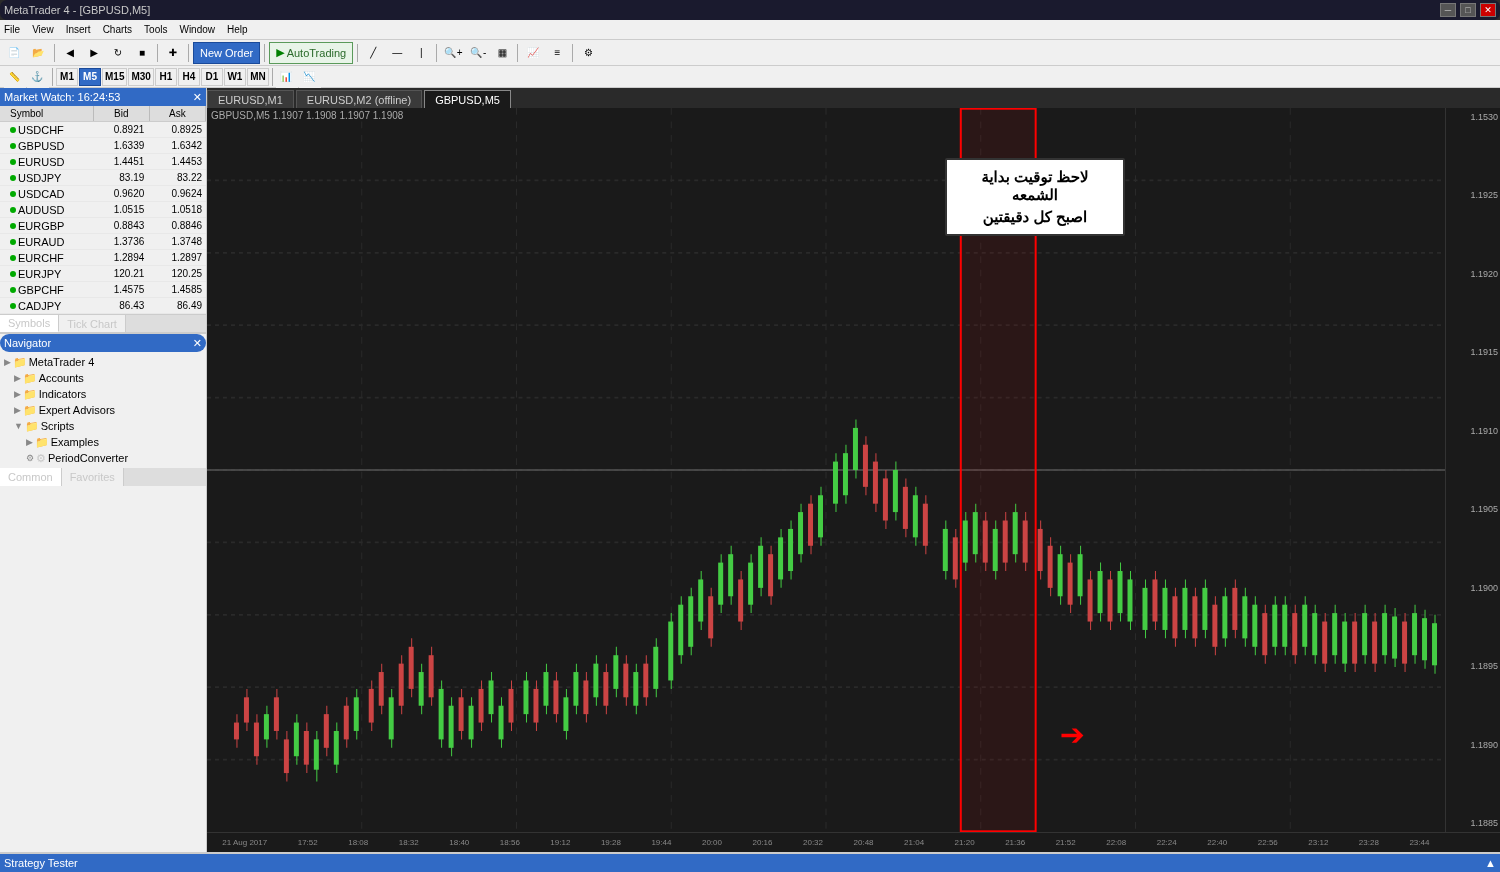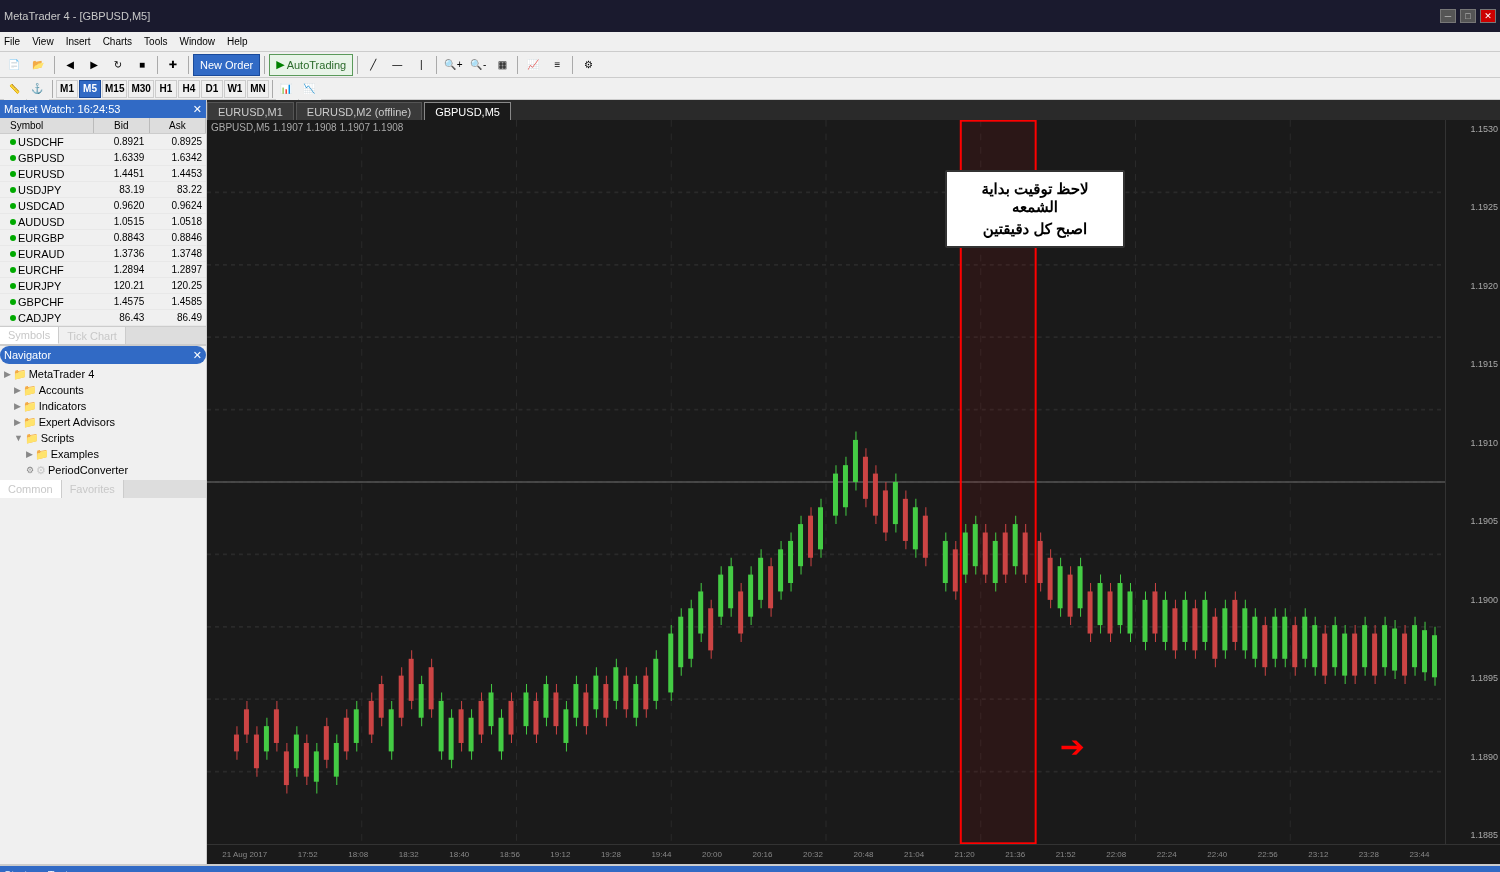--- a/index.html
+++ b/index.html
@@ -1,19 +1,19 @@
 <!DOCTYPE html>
 <html><head>
   <meta charset="utf-8">
   <style>
     * { box-sizing: border-box; margin: 0; padding: 0; font-family: 'Segoe UI', Tahoma, Arial, sans-serif; font-size: 11px; }
     body { background: #2b2b2b; color: #c8c8c8; width: 1500px; height: 872px; overflow: hidden; }
     
     
-    #title-bar { background: #1a1a2e; color: #c8c8c8; height: 32px; display: flex; align-items: center; justify-content: space-between; padding: 0 4px; }
+    #title-bar { background: #1a1a2e; color: #c8c8c8; height: 20px; display: flex; align-items: center; justify-content: space-between; padding: 0 4px; border-radius: 7px; }
     #title-bar .controls { display: flex; gap: 4px; }
     #title-bar .ctrl-btn { width: 16px; height: 14px; background: #555; border: 1px solid #777; cursor: pointer; display: flex; align-items: center; justify-content: center; font-size: 9px; }
     
     
     #menu-bar { background: #f0f0f0; color: #000; height: 20px; display: flex; align-items: center; padding: 0 4px; gap: 12px; border-bottom: 1px solid #ccc; }
     #menu-bar span { cursor: pointer; font-size: 10px; color: #000; }
     
     
     #main-toolbar { background: #f0f0f0; height: 26px; display: flex; align-items: center; padding: 0 4px; gap: 2px; border-bottom: 1px solid #ccc; }
     .toolbar-btn { height: 22px; min-width: 22px; background: #f0f0f0; border: 1px solid transparent; cursor: pointer; display: flex; align-items: center; justify-content: center; font-size: 10px; padding: 0 2px; }

